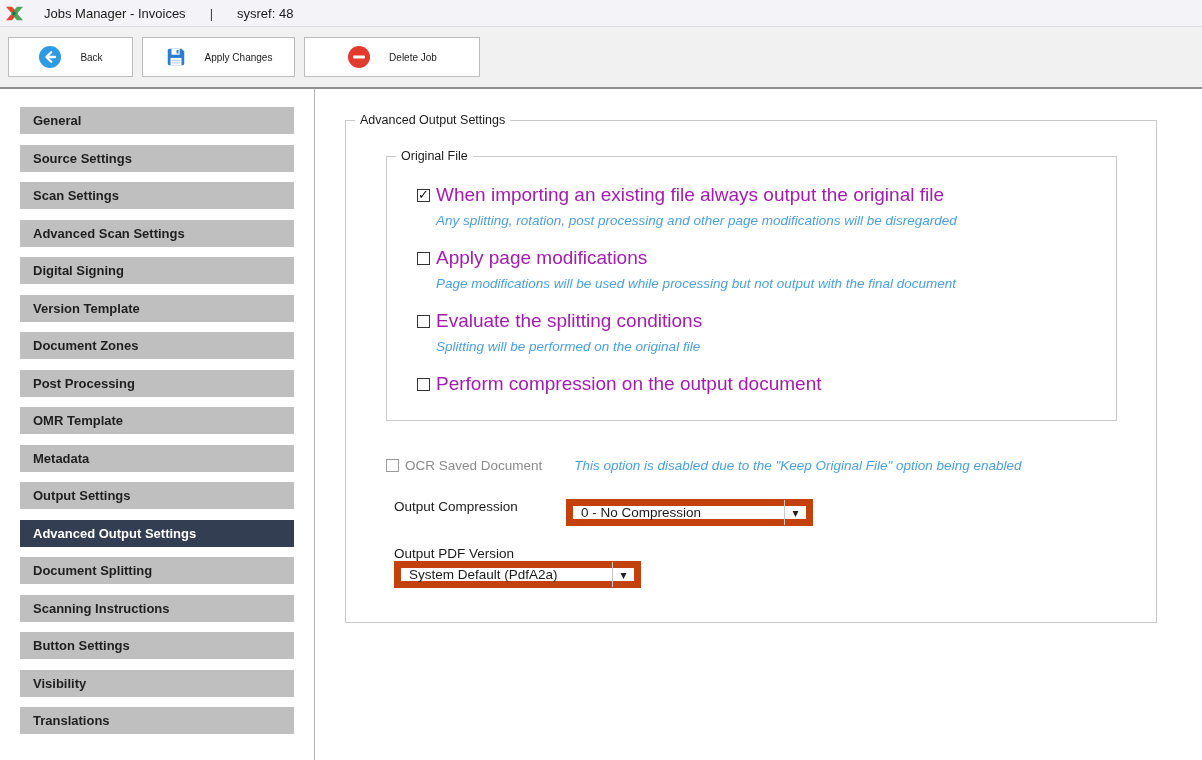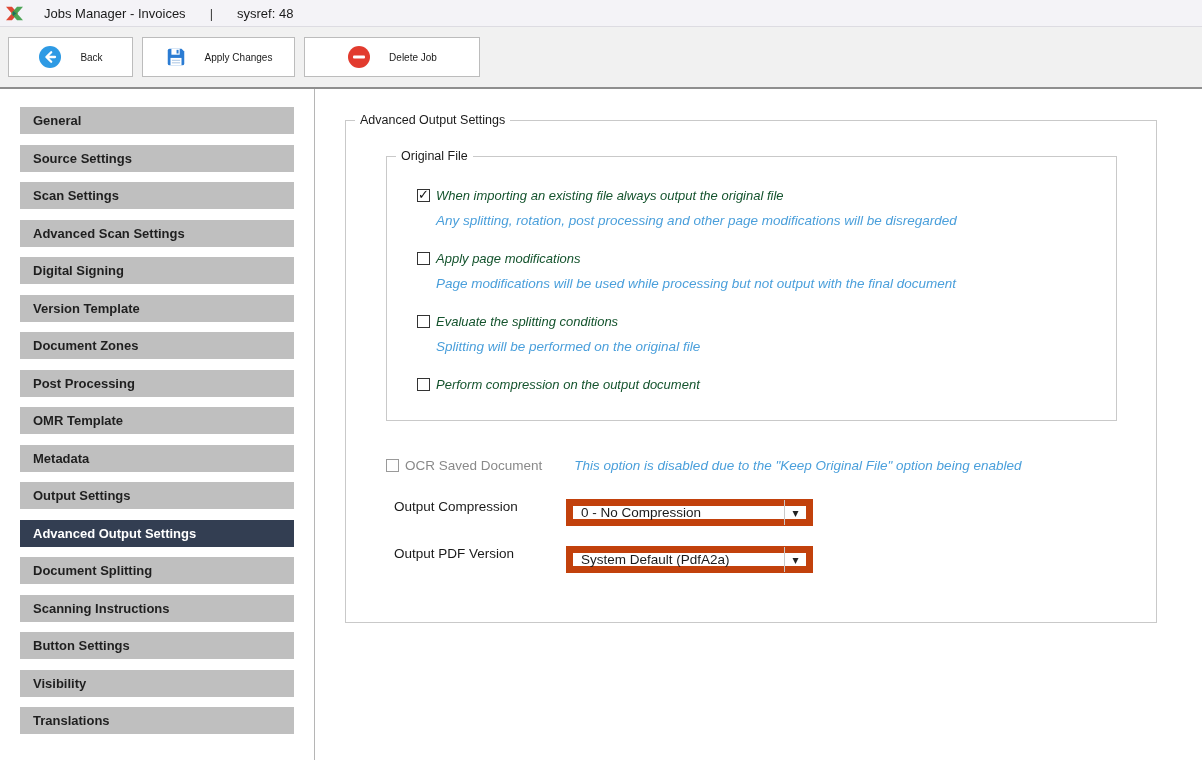--- a/index.html
+++ b/index.html
@@ -60,35 +60,35 @@
   .opt-row { display:flex; align-items:center; gap:6px; height:16px; margin-bottom:10px; }
   .cb {
     width:13px; height:13px; background:#ffffff; border:1px solid #333333;
     position:relative; flex:0 0 auto; cursor:default;
   }
   .cb.checked::after {
     content:"✓"; position:absolute; left:0px; top:-3px;
     font-size:13px; font-weight:bold; color:#111;
   }
   .cb.disabled { border-color:#9a9a9a; }
-  .opt-label { font-size:13px; color:#14532d; white-space:nowrap;font-style:italic; }
+  .opt-label { font-size:19px; color:#a21caf; white-space:nowrap; }
   .opt-note {
     font-size:13.5px; font-style:italic; color:#4a9fdb;
     margin:0 0 22px 19px; white-space:nowrap;
   }
 
   
   .ocr-row { display:flex; align-items:center; gap:6px; margin:36px 0 0 40px; height:17px; }
   .ocr-label { font-size:13.5px; color:#8a8a8a; white-space:nowrap; }
   .ocr-note { font-size:13.5px; font-style:italic; color:#4a9fdb; margin-left:26px; white-space:nowrap; }
 
   
   .form-row { display:flex; align-items:flex-start; margin-left:48px; }
   .form-row.first { margin-top:25px; }
-  .form-row.second { margin-top:20px; }
+  .form-row.second { margin-top:20px;flex-direction:column; }
   .form-label { width:172px; font-size:13.5px; color:#1a1a1a; flex:0 0 auto; }
   .dropdown {
     width:247px; height:27px; background:#ffffff; border:7px solid #c2410c;
     display:flex; align-items:center; cursor:default;
   }
   .dropdown .dd-value {
     flex:1 1 auto; font-size:13.5px; color:#1a1a1a; padding-left:8px;
     white-space:nowrap; overflow:hidden;
   }
   .dd-arrow {

